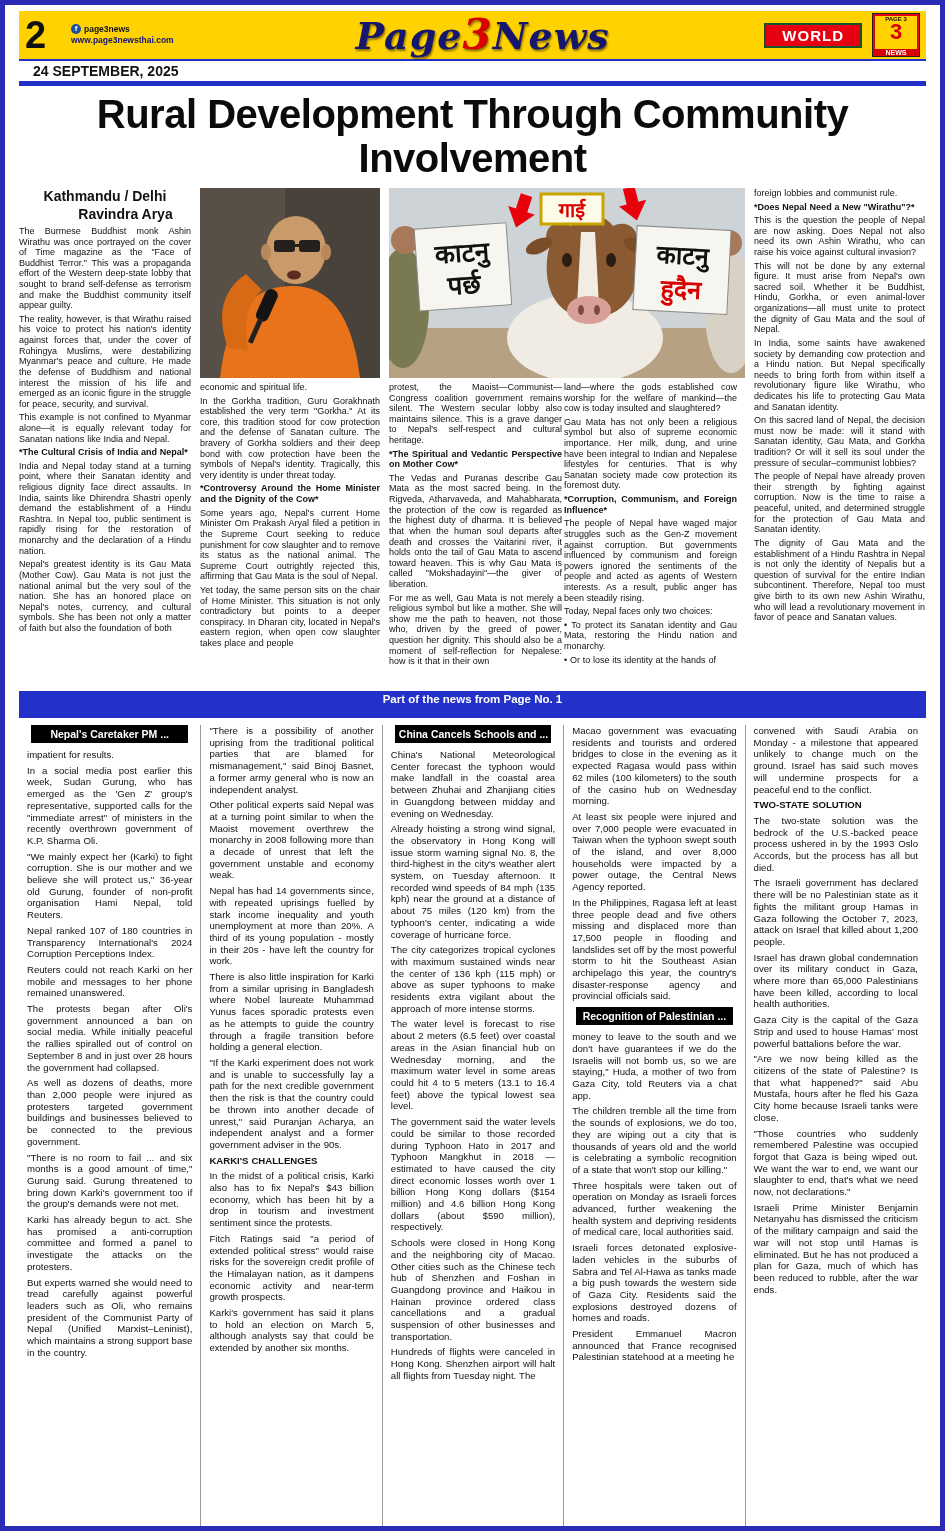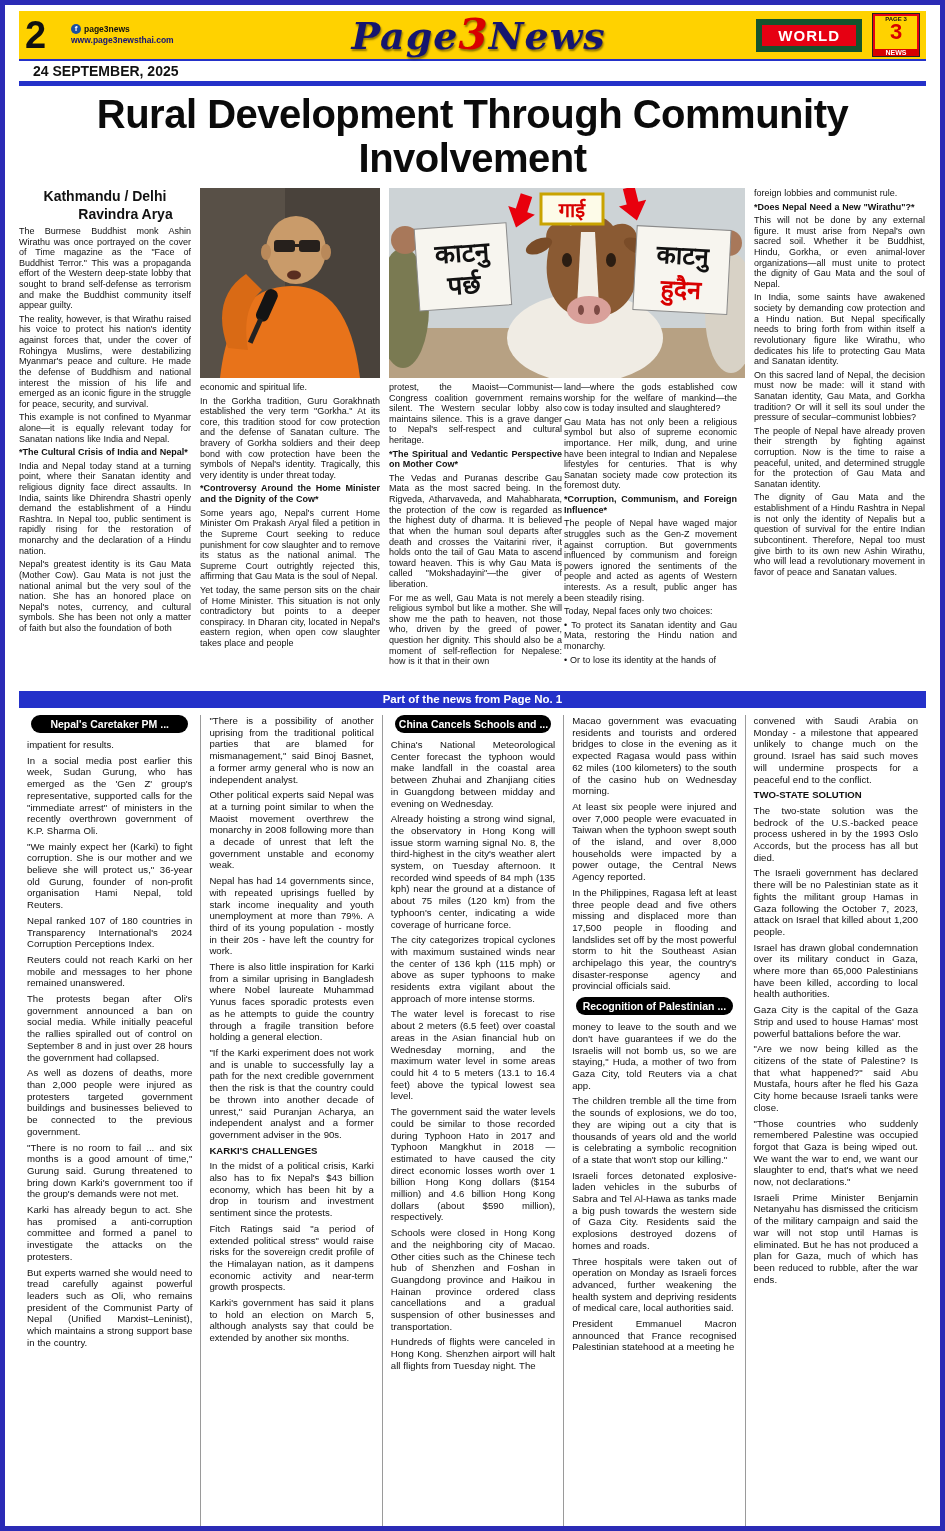--- a/index.html
+++ b/index.html
@@ -25,21 +25,21 @@
   }
   .website { color:#14147a; }
   .masthead {
     flex:1; text-align:center; font-family:"DejaVu Serif", serif;
     font-weight:bold; font-style:italic; font-size:38px; color:#16166e;
     text-shadow:1px 2px 2px rgba(0,0,0,.45); letter-spacing:1px; line-height:1;
   }
   .masthead .red-digit { color:#d80000; font-size:42px; }
   .world-box {
     background:#e60012; color:#fff; font-weight:bold; font-size:15px;
-    letter-spacing:1px; padding:2px 16px; border:6px solid #14532d; margin-right:10px;
+    letter-spacing:1px; padding:2px 16px; border:2px solid #14532d; margin-right:10px;
   }
   .logo-box {
     width:48px; height:44px; background:#ffd200; border:1px solid #222;
     position:relative; text-align:center; flex-shrink:0; box-shadow:0 0 0 2px #e60012 inset;
   }
   .logo-top { font-size:6px; font-weight:bold; color:#111; padding-top:2px; }
   .logo-digit { font-size:22px; font-weight:bold; color:#d80000; line-height:.9; }
   .logo-news { position:absolute; bottom:0; left:0; right:0; background:#d80000; color:#fff; font-size:7px; font-weight:bold; }
   .rule-thin { height:2px; background:#2431c9; }
   .rule-thick { height:5px; background:#2431c9; }
@@ -63,32 +63,31 @@
   .byline { margin-bottom:3px;margin-left:41px; }
   .para {
     font-size:9px; line-height:1.18; text-align:justify; margin:0 0 3px 0;
     word-spacing:.3px;
   }
   .para.subhead { font-weight:bold; }
   .para.caps-head { font-weight:bold; }
   
   .page-ref-bar {
     background:#2431c9; color:#fff; font-weight:bold; font-size:11.5px;
-    text-align:center; height:17px; line-height:17px; margin:3px 0 7px 0;
+    text-align:center; height:27px; line-height:17px; margin:3px 0 7px 0;
   }
   
   .bottom-cols { display:grid; grid-template-columns:repeat(5,1fr); height:856px; overflow:hidden; }
   .bcol { padding:0 8px; overflow:hidden; }
   .bcol + .bcol { border-left:1px solid #9a9a9a; }
   .bcol .para { font-size:9.6px; line-height:1.22; margin-bottom:4px; }
   .art-header {
     background:#000; color:#fff; font-size:10.5px; font-weight:bold;
     text-align:center; padding:3px 4px; margin:0 4px 6px 4px; white-space:nowrap;
     overflow:hidden;
-    border-radius:9px;
   }
   .art-header.mid { margin-top:5px; }
 </style>
 </head>
 <body>
 
 <div class="page">
 
   <div class="header-band">
     <div class="page-number">2</div>
@@ -215,20 +214,21 @@
             <p class="para">Today, Nepal faces only two choices:</p>
             <p class="para">• To protect its Sanatan identity and Gau Mata, restoring the Hindu nation and monarchy.</p>
             <p class="para">• Or to lose its identity at the hands of</p>
           </div>
       </div>
     </div>
 
     <div class="mcol c5">
         <p class="para">foreign lobbies and communist rule.</p>
         <p class="para subhead">*Does Nepal Need a New "Wirathu"?*</p>
+        <p class="para">This is the question the people of Nepal are now asking. Does Nepal not also need its own Ashin Wirathu, who can raise his voice against cultural invasion?</p>
         <p class="para">This will not be done by any external figure. It must arise from Nepal's own sacred soil. Whether it be Buddhist, Hindu, Gorkha, or even animal-lover organizations—all must unite to protect the dignity of Gau Mata and the soul of Nepal.</p>
         <p class="para">In India, some saints have awakened society by demanding cow protection and a Hindu nation. But Nepal specifically needs to bring forth from within itself a revolutionary figure like Wirathu, who dedicates his life to protecting Gau Mata and Sanatan identity.</p>
         <p class="para">On this sacred land of Nepal, the decision must now be made: will it stand with Sanatan identity, Gau Mata, and Gorkha tradition? Or will it sell its soul under the pressure of secular–communist lobbies?</p>
         <p class="para">The people of Nepal have already proven their strength by fighting against corruption. Now is the time to raise a peaceful, united, and determined struggle for the protection of Gau Mata and Sanatan identity.</p>
         <p class="para">The dignity of Gau Mata and the establishment of a Hindu Rashtra in Nepal is not only the identity of Nepalis but a question of survival for the entire Indian subcontinent. Therefore, Nepal too must give birth to its own new Ashin Wirathu, who will lead a revolutionary movement in favor of peace and Sanatan values.</p>
       </div>
   </div>
 
   <div class="page-ref-bar">Part of the news from Page No. 1</div>
 
@@ -247,21 +247,21 @@
           <p class="para">"There is no room to fail ... and six months is a good amount of time," Gurung said. Gurung threatened to bring down Karki's government too if the group's demands were not met.</p>
           <p class="para">Karki has already begun to act. She has promised a anti-corruption committee and formed a panel to investigate the attacks on the protesters.</p>
           <p class="para">But experts warned she would need to tread carefully against powerful leaders such as Oli, who remains president of the Communist Party of Nepal (Unified Marxist–Leninist), which maintains a strong support base in the country.</p>
         </div>
     </div>
 
     <div class="bcol">
       <div>
           <p class="para">"There is a possibility of another uprising from the traditional political parties that are blamed for mismanagement," said Binoj Basnet, a former army general who is now an independent analyst.</p>
           <p class="para">Other political experts said Nepal was at a turning point similar to when the Maoist movement overthrew the monarchy in 2008 following more than a decade of unrest that left the government unstable and economy weak.</p>
-          <p class="para">Nepal has had 14 governments since, with repeated uprisings fuelled by stark income inequality and youth unemployment at more than 79%. A third of its young population - mostly in their 20s - have left the country for work.</p>
+          <p class="para">Nepal has had 14 governments since, with repeated uprisings fuelled by stark income inequality and youth unemployment at more than 20%. A third of its young population - mostly in their 20s - have left the country for work.</p>
           <p class="para">There is also little inspiration for Karki from a similar uprising in Bangladesh where Nobel laureate Muhammad Yunus faces sporadic protests even as he attempts to guide the country through a fragile transition before holding a general election.</p>
           <p class="para">"If the Karki experiment does not work and is unable to successfully lay a path for the next credible government then the risk is that the country could be thrown into another decade of unrest," said Puranjan Acharya, an independent analyst and a former government adviser in the 90s.</p>
           <p class="para caps-head">KARKI'S CHALLENGES</p>
           <p class="para">In the midst of a political crisis, Karki also has to fix Nepal's $43 billion economy, which has been hit by a drop in tourism and investment sentiment since the protests.</p>
           <p class="para">Fitch Ratings said "a period of extended political stress" would raise risks for the sovereign credit profile of the Himalayan nation, as it dampens economic activity and near-term growth prospects.</p>
           <p class="para">Karki's government has said it plans to hold an election on March 5, although analysts say that could be extended by another six months.</p>
         </div>
     </div>
 
     <div class="bcol">
@@ -280,22 +280,22 @@
     <div class="bcol">
       <div>
           <p class="para">Macao government was evacuating residents and tourists and ordered bridges to close in the evening as it expected Ragasa would pass within 62 miles (100 kilometers) to the south of the casino hub on Wednesday morning.</p>
           <p class="para">At least six people were injured and over 7,000 people were evacuated in Taiwan when the typhoon swept south of the island, and over 8,000 households were impacted by a power outage, the Central News Agency reported.</p>
           <p class="para">In the Philippines, Ragasa left at least three people dead and five others missing and displaced more than 17,500 people in flooding and landslides set off by the most powerful storm to hit the Southeast Asian archipelago this year, the country's disaster-response agency and provincial officials said.</p>
         </div>
       <div class="art-header mid">Recognition of Palestinian ...</div>
       <div>
           <p class="para">money to leave to the south and we don't have guarantees if we do the Israelis will not bomb us, so we are staying," Huda, a mother of two from Gaza City, told Reuters via a chat app.</p>
           <p class="para">The children tremble all the time from the sounds of explosions, we do too, they are wiping out a city that is thousands of years old and the world is celebrating a symbolic recognition of a state that won't stop our killing."</p>
+          <p class="para">Three hospitals were taken out of operation on Monday as Israeli forces advanced, further weakening the health system and depriving residents of medical care, local authorities said.</p>
           <p class="para">Israeli forces detonated explosive-laden vehicles in the suburbs of Sabra and Tel Al-Hawa as tanks made a big push towards the western side of Gaza City. Residents said the explosions destroyed dozens of homes and roads.</p>
-          <p class="para">Three hospitals were taken out of operation on Monday as Israeli forces advanced, further weakening the health system and depriving residents of medical care, local authorities said.</p>
           <p class="para">President Emmanuel Macron announced that France recognised Palestinian statehood at a meeting he</p>
         </div>
     </div>
 
     <div class="bcol">
       <div>
           <p class="para">convened with Saudi Arabia on Monday - a milestone that appeared unlikely to change much on the ground. Israel has said such moves will undermine prospects for a peaceful end to the conflict.</p>
           <p class="para caps-head">TWO-STATE SOLUTION</p>
           <p class="para">The two-state solution was the bedrock of the U.S.-backed peace process ushered in by the 1993 Oslo Accords, but the process has all but died.</p>
           <p class="para">The Israeli government has declared there will be no Palestinian state as it fights the militant group Hamas in Gaza following the October 7, 2023, attack on Israel that killed about 1,200 people.</p>

